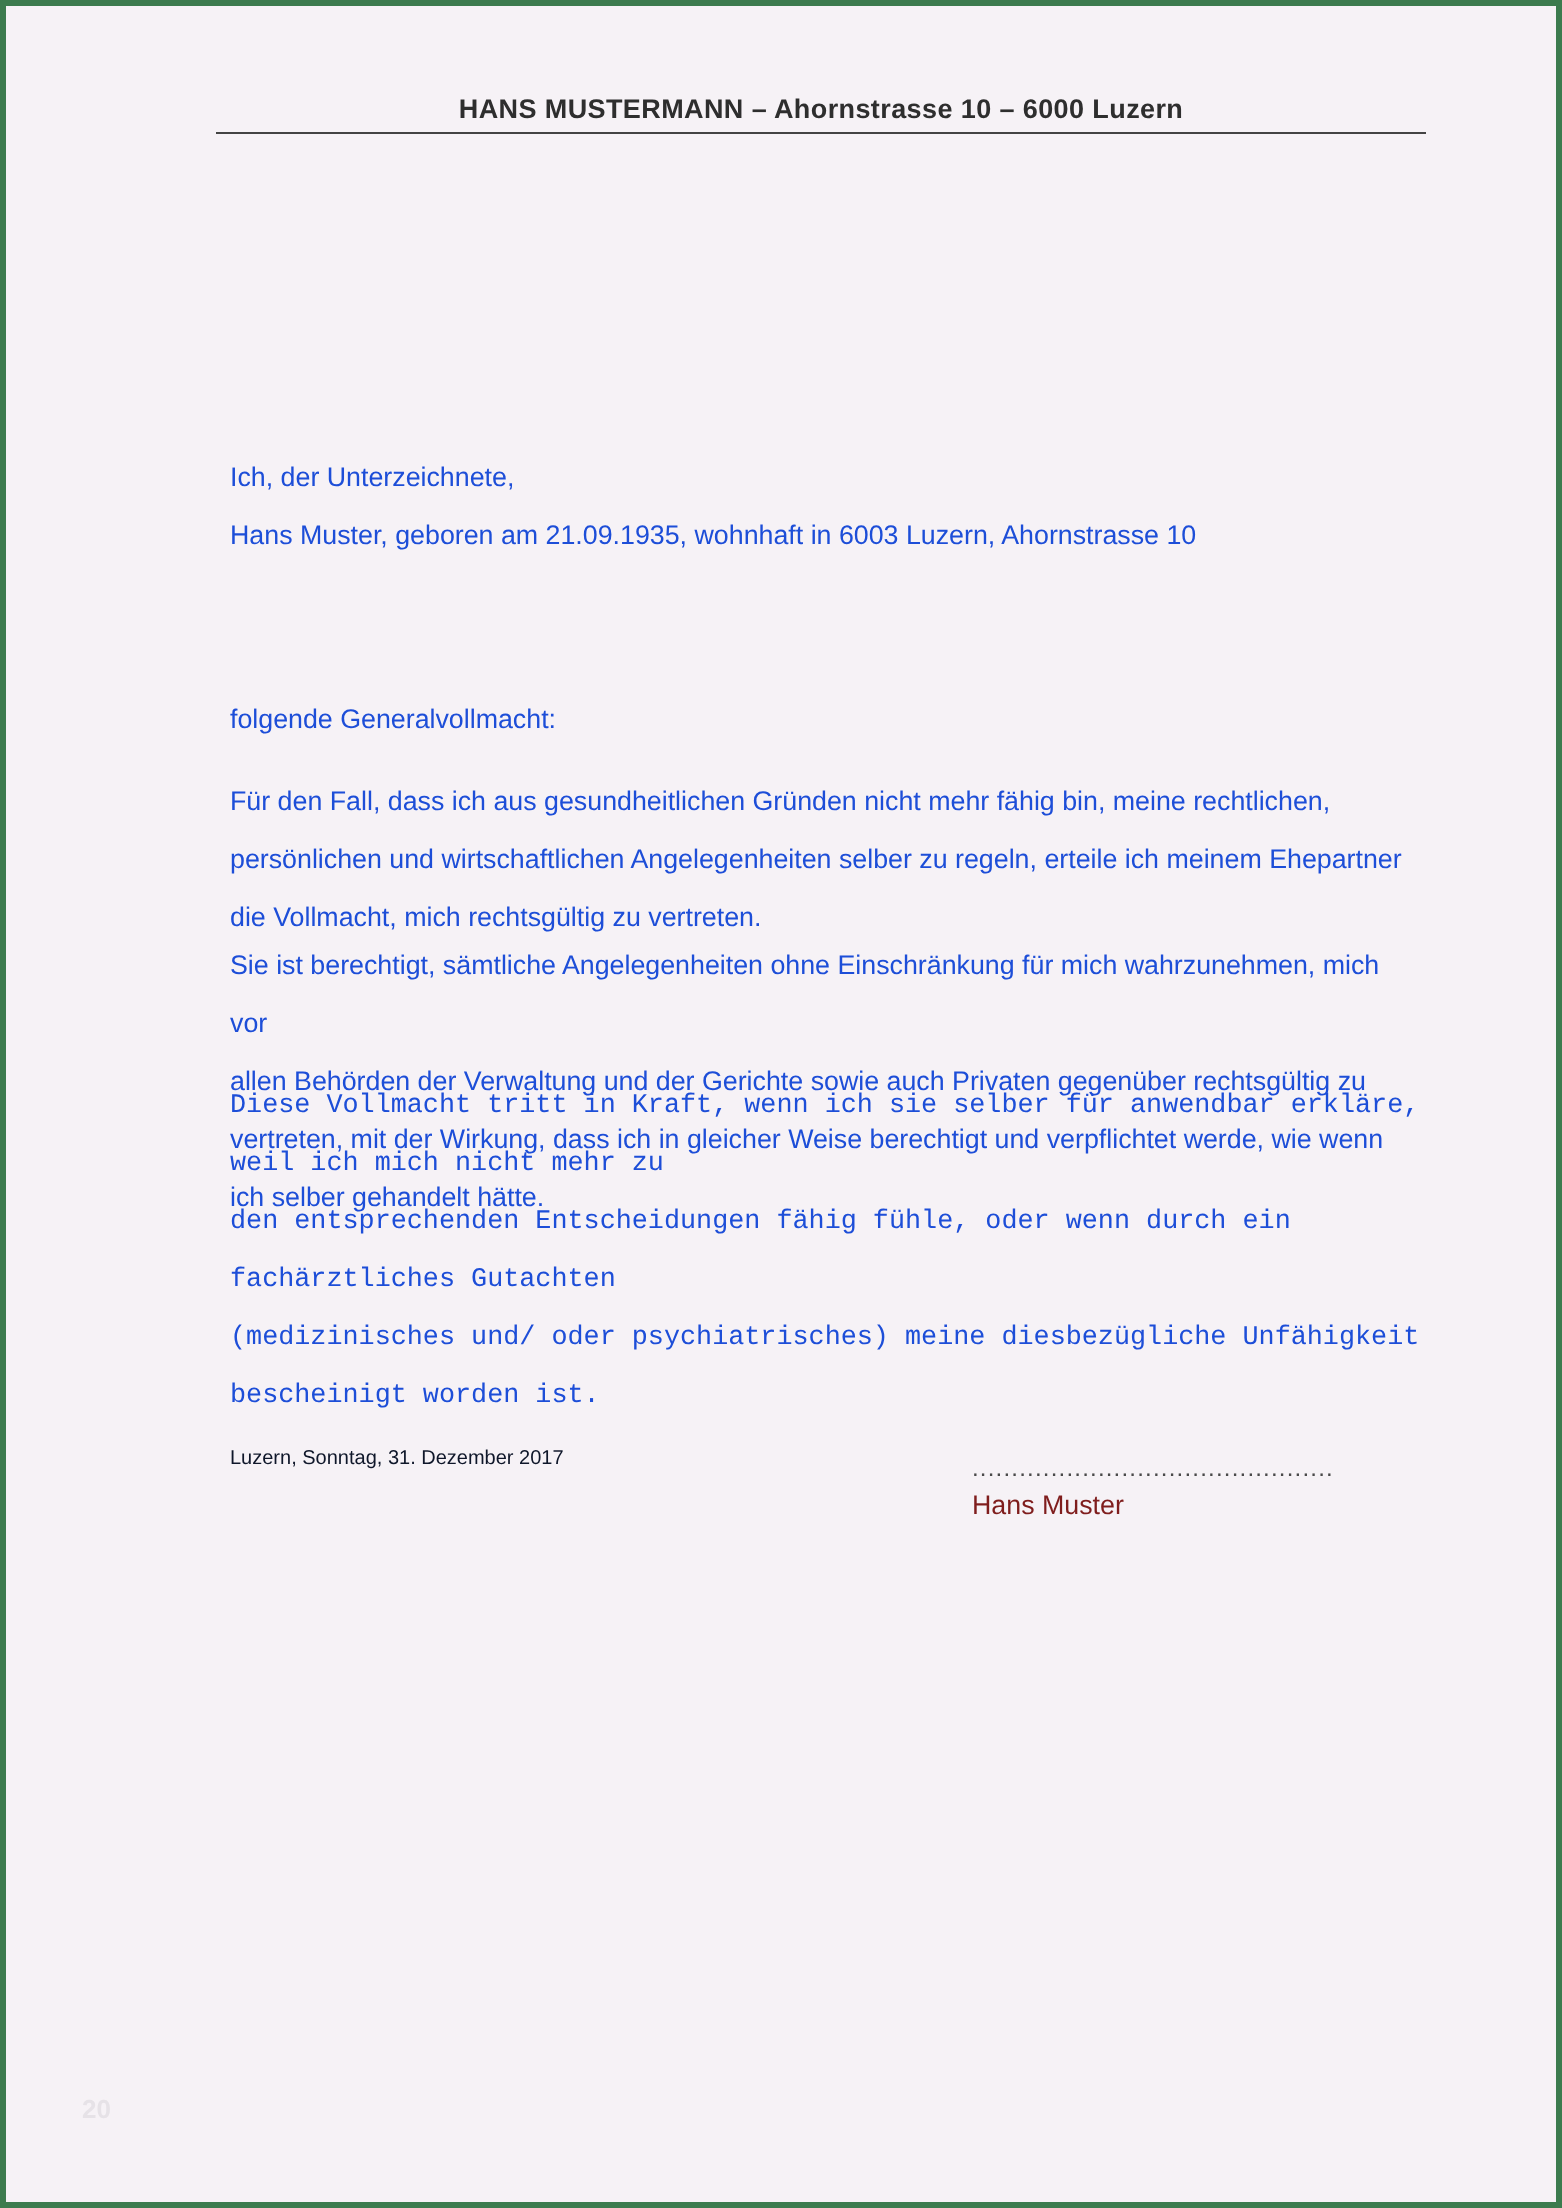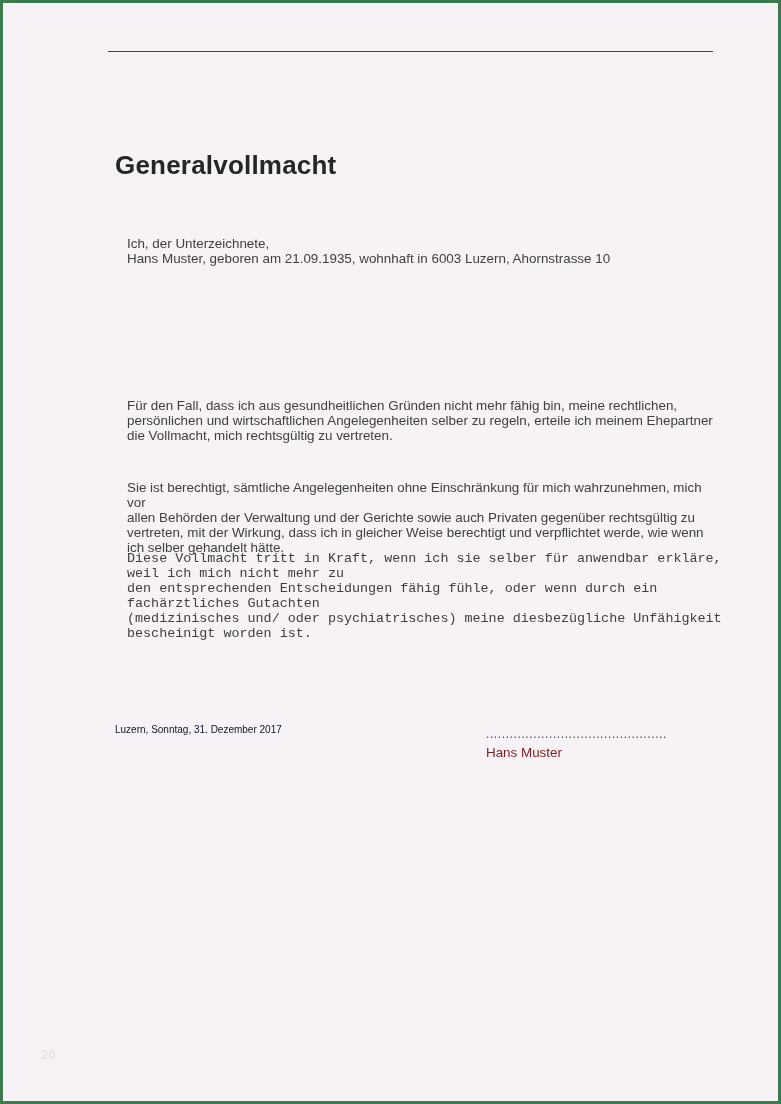--- a/index.html
+++ b/index.html
@@ -48,25 +48,25 @@
     font-size: 26px;
     font-weight: bold;
     color: #262626;
     letter-spacing: 0.2px;
   }
   
   .para {
     position: absolute;
     left: 112px;
     width: 596px;
-    margin: 12px;
+    margin: 0;
     font-size: 13.4px;
-    line-height: 15px;
+    line-height: 29px;
     white-space: pre-line;
-    color: #404040;
+    color: #1d4ed8;
   }
   .p1 { top: 221px; }
   .p2 { top: 284px; }
   .p3 { top: 342px; }
   .p4 { top: 383px; }
   .p5 { top: 465px; }
   .p6 { top: 536px; font-family: Liberation Mono, monospace; }
   
   .date-line {
     position: absolute;
@@ -104,29 +104,30 @@
     font-weight: bold;
     color: #e6e2e7;
   }
 </style>
 </head>
 <body>
 
 <div class="page">
 
   <div class="letterhead">
+    <div class="letterhead-text">HANS MUSTERMANN – Ahornstrasse 10 – 6000 Luzern</div>
     <div class="letterhead-rule"></div>
   </div>
 
-  <h1 class="doc-title">Generalvollmacht</h1>
 
   <p class="para p1">Ich, der Unterzeichnete,
 Hans Muster, geboren am 21.09.1935, wohnhaft in 6003 Luzern, Ahornstrasse 10</p>
 
 
+  <p class="para p3">folgende Generalvollmacht:</p>
 
   <p class="para p4">Für den Fall, dass ich aus gesundheitlichen Gründen nicht mehr fähig bin, meine rechtlichen,
 persönlichen und wirtschaftlichen Angelegenheiten selber zu regeln, erteile ich meinem Ehepartner
 die Vollmacht, mich rechtsgültig zu vertreten.</p>
 
   <p class="para p5">Sie ist berechtigt, sämtliche Angelegenheiten ohne Einschränkung für mich wahrzunehmen, mich vor
 allen Behörden der Verwaltung und der Gerichte sowie auch Privaten gegenüber rechtsgültig zu
 vertreten, mit der Wirkung, dass ich in gleicher Weise berechtigt und verpflichtet werde, wie wenn
 ich selber gehandelt hätte.</p>
 

